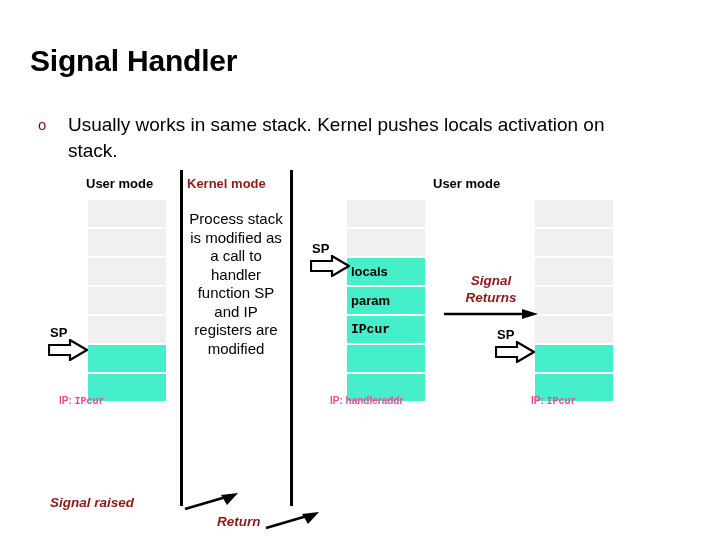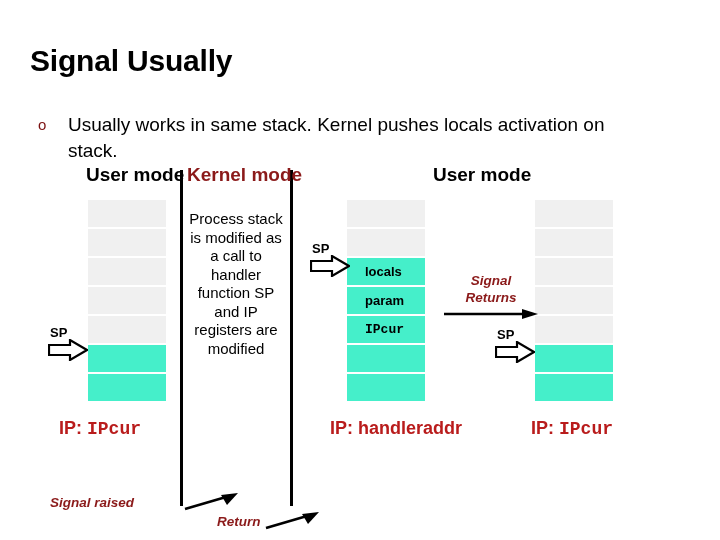--- a/index.html
+++ b/index.html
@@ -61,24 +61,24 @@
     background: #000000;
     top: 170px;
     height: 336px;
   }
   #divider-left  { left: 180px; }
   #divider-right { left: 290px; }
 
   
   .mode-label {
     position: absolute;
-    font-size: 19px;
-    font-weight: bold;
-    white-space: nowrap;
-    top: 164px;
+    font-size: 13px;
+    font-weight: bold;
+    white-space: nowrap;
+    top: 176px;
   }
   #label-user-mode-left   { left: 86px;  color: #000000; }
   #label-kernel-mode      { left: 187px; color: #8b1a1a; }
   #label-user-mode-right  { left: 433px; color: #000000; }
 
   
   .stack {
     position: absolute;
     width: 78px;
     top: 200px;
@@ -86,21 +86,21 @@
   #stack-left   { left: 88px;  }
   #stack-middle { left: 347px; }
   #stack-right  { left: 535px; }
 
   .stack-cell {
     height: 27px;
     margin-bottom: 2px;
     box-sizing: border-box;
     display: flex;
     align-items: center;
-    padding-left: 18px;
+    padding-left: 4px;
     font-size: 13px;
     font-weight: bold;
     color: #000000;
   }
   .cell-empty  { background: #f0f0f0; }
   .cell-filled { background: #45efca; }
   .cell-mono   { font-family: "Liberation Mono", monospace; font-size: 13px; }
 
   
   .sp-group { position: absolute; }
@@ -143,25 +143,25 @@
     font-weight: bold;
     color: #8b1a1a;
     line-height: 17px;
     white-space: nowrap;
   }
   #handler-returns .hr-arrow { margin-top: 1px; }
 
   
   .ip-label {
     position: absolute;
-    font-size: 18px;
-    font-weight: bold;
-    white-space: nowrap;
-    color: #b91c1c;
-    top: 418px;
+    font-size: 10px;
+    font-weight: bold;
+    white-space: nowrap;
+    color: #ec4899;
+    top: 395px;
   }
   .ip-label .ip-mono {
     font-family: "Liberation Mono", monospace;
   }
   #ip-left   { left: 59px;  }
   #ip-middle { left: 330px; }
   #ip-right  { left: 531px; }
 
   
   .event-group { position: absolute; display: flex; align-items: center; }
@@ -172,21 +172,21 @@
     color: #8b1a1a;
     white-space: nowrap;
   }
   .event-arrow { margin-left: 3px; }
   #event-signal-raised { left: 50px;  top: 491px; gap: 46px; }
   #event-return        { left: 217px; top: 510px; }
 </style>
 </head>
 <body>
 
-<div id="slide-title">Signal Usually</div>
+<div id="slide-title">Signal Handler</div>
 
 <div id="bullet-row">
   <div id="bullet-marker">o</div>
   <div id="bullet-text">Usually works in same stack. Kernel pushes locals activation on stack.</div>
 </div>
 
 <div class="divider" id="divider-left"></div>
 <div class="divider" id="divider-right"></div>
 
 <div class="mode-label" id="label-user-mode-left">User mode</div>

